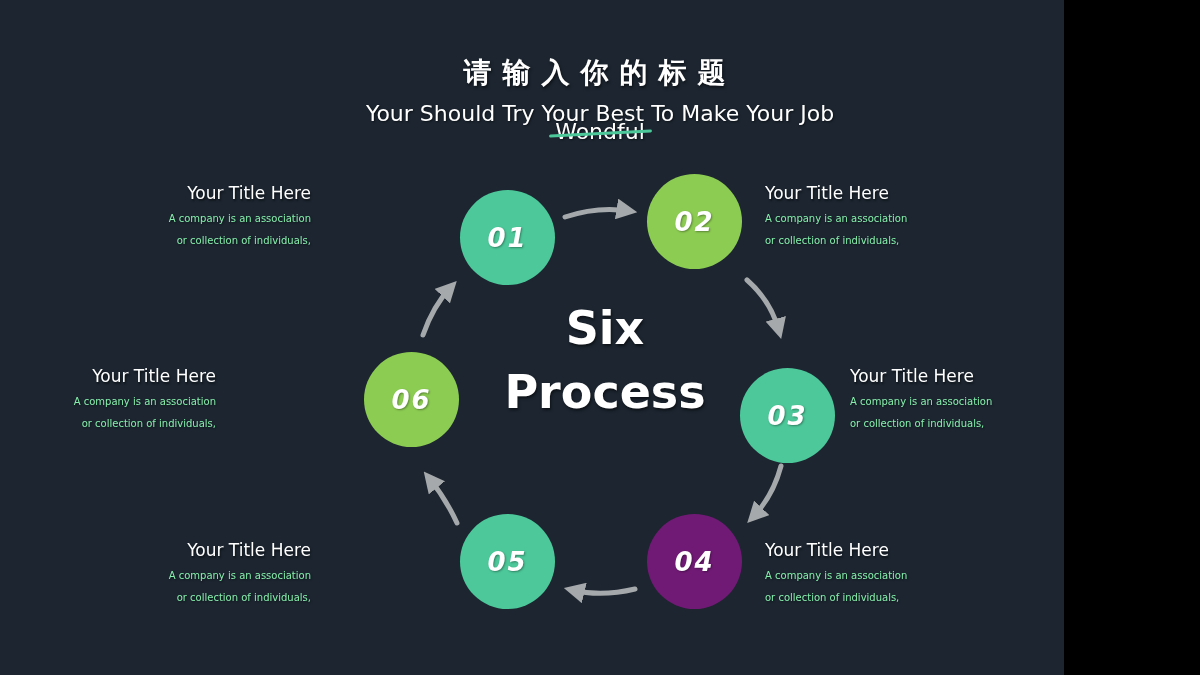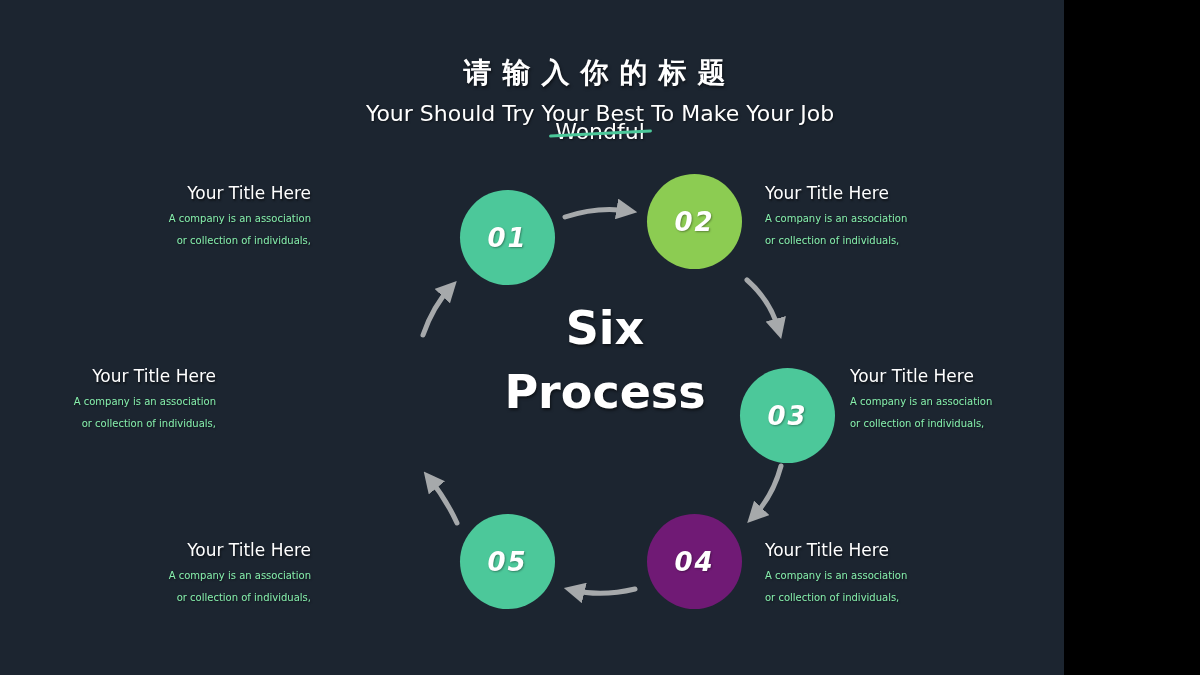--- a/index.html
+++ b/index.html
@@ -152,20 +152,23 @@
   </div>
   <div class="circle pos-03" style="background: rgb(76, 200, 154);">
     <span class="num">03</span>
   </div>
   <div class="circle pos-04" style="background: #701a75;">
     <span class="num">04</span>
   </div>
   <div class="circle pos-05" style="background: rgb(76, 200, 154);">
     <span class="num">05</span>
   </div>
+  <div class="circle pos-06" style="background: rgb(140, 204, 82);">
+    <span class="num">06</span>
+  </div>
 
   <div class="step-text align-r txt-01">
     <h3>Your Title Here</h3>
     <p>A company is an association</p>
     <p>or collection of individuals,</p>
   </div>
   <div class="step-text align-l txt-02">
     <h3>Your Title Here</h3>
     <p>A company is an association</p>
     <p>or collection of individuals,</p>

